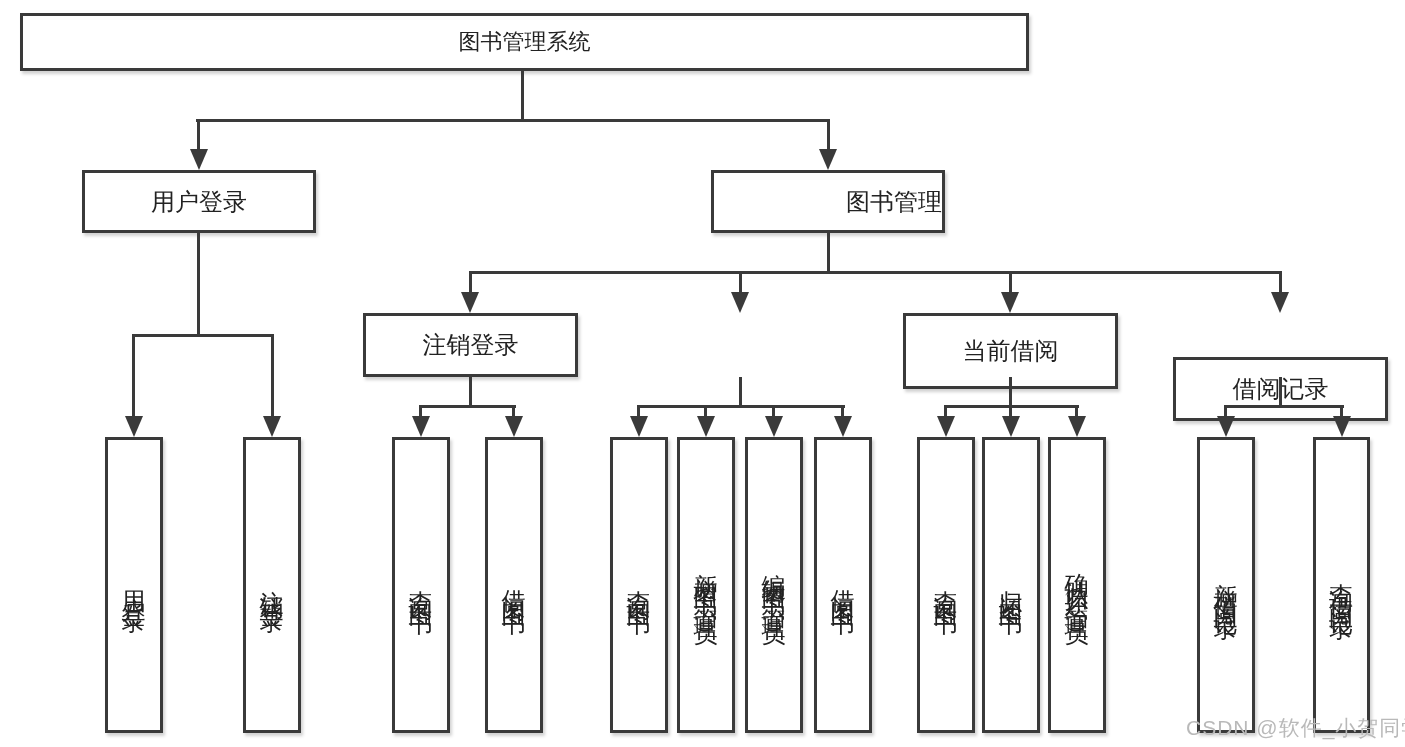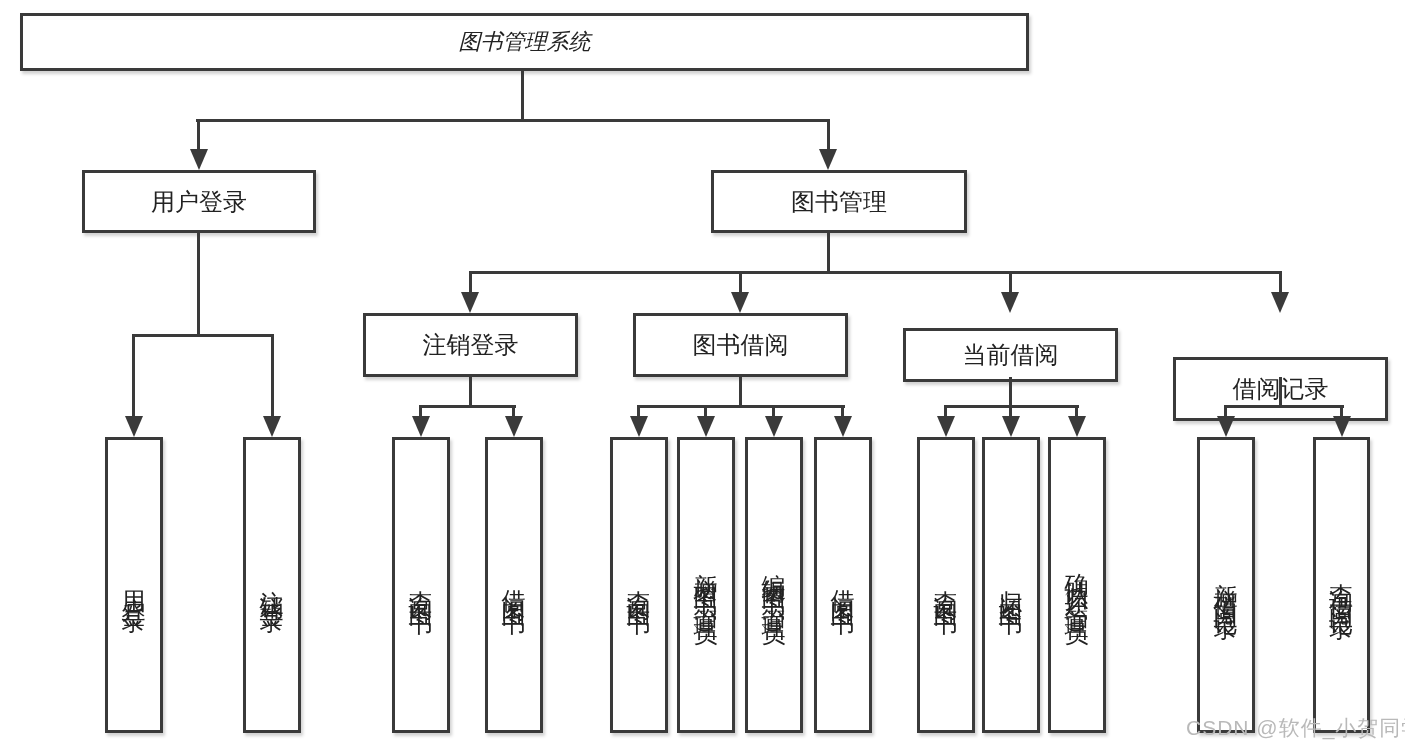--- a/index.html
+++ b/index.html
@@ -6,21 +6,21 @@
   .canvas{
     position:relative;width:1405px;height:747px;background:#ffffff;overflow:hidden;
     font-family:"Liberation Sans",sans-serif;color:#222222;
   }
   .bx{
     position:absolute;box-sizing:border-box;background:#ffffff;
     border:3px solid #3a3a3a;box-shadow:2px 3px 3px rgba(0,0,0,0.18);
     display:flex;align-items:center;justify-content:center;
   }
   .hlabel{font-size:24px;white-space:nowrap;}
-  .root-label{font-size:22px;font-style:italic;}
+  .root-label{font-size:22px;}
   .vtext{
     writing-mode:vertical-rl;text-orientation:mixed;
     font-size:24px;line-height:1.05;letter-spacing:7px;white-space:nowrap;
   }
   .vl{position:absolute;width:3px;background:#3a3a3a;}
   .hl{position:absolute;height:3px;background:#3a3a3a;}
   .ar{
     position:absolute;width:0;height:0;
     border-left:9px solid transparent;border-right:9px solid transparent;
     border-top:21px solid #3a3a3a;
@@ -42,21 +42,21 @@
   <div class="vl" style="left:521px;top:71px;height:50px;"></div>
   <div class="hl" style="left:196px;top:119px;width:634px;"></div>
   <div class="vl" style="left:197px;top:119px;height:33px;"></div>
   <div class="ar" style="left:190px;top:149px;"></div>
   <div class="vl" style="left:827px;top:119px;height:33px;"></div>
   <div class="ar" style="left:819px;top:149px;"></div>
 
   <div class="bx" style="left:82px;top:170px;width:234px;height:63px;">
     <span class="hlabel">用户登录</span>
   </div>
-  <div class="bx" style="left:711px;top:170px;width:256px;height:63px;">
+  <div class="bx" style="left:711px;top:170px;width:234px;height:63px;justify-content:flex-end;">
     <span class="hlabel">图书管理</span>
   </div>
 
   <div class="vl" style="left:197px;top:233px;height:103px;"></div>
   <div class="hl" style="left:133px;top:334px;width:141px;"></div>
   <div class="vl" style="left:132px;top:334px;height:84px;"></div>
   <div class="ar" style="left:125px;top:416px;"></div>
   <div class="vl" style="left:271px;top:334px;height:84px;"></div>
   <div class="ar" style="left:263px;top:416px;"></div>
 
@@ -67,24 +67,21 @@
   <div class="vl" style="left:739px;top:271px;height:24px;"></div>
   <div class="ar" style="left:731px;top:292px;"></div>
   <div class="vl" style="left:1009px;top:271px;height:24px;"></div>
   <div class="ar" style="left:1001px;top:292px;"></div>
   <div class="vl" style="left:1279px;top:271px;height:24px;"></div>
   <div class="ar" style="left:1271px;top:292px;"></div>
 
   <div class="bx" style="left:363px;top:313px;width:215px;height:64px;">
     <span class="hlabel">注销登录</span>
   </div>
-  <div class="bx" style="left:633px;top:313px;width:215px;height:64px;">
-    <span class="hlabel">图书借阅</span>
-  </div>
-  <div class="bx" style="left:903px;top:328px;width:215px;height:54px;">
+  <div class="bx" style="left:903px;top:313px;width:215px;height:76px;">
     <span class="hlabel">当前借阅</span>
   </div>
   <div class="bx" style="left:1173px;top:313px;width:215px;height:64px;margin-top:44px;">
     <span class="hlabel">借阅记录</span>
   </div>
 
   <div class="vl" style="left:469px;top:377px;height:31px;"></div>
   <div class="hl" style="left:419px;top:405px;width:97px;"></div>
   <div class="vl" style="left:419px;top:405px;height:13px;"></div>
   <div class="ar" style="left:412px;top:416px;"></div>

